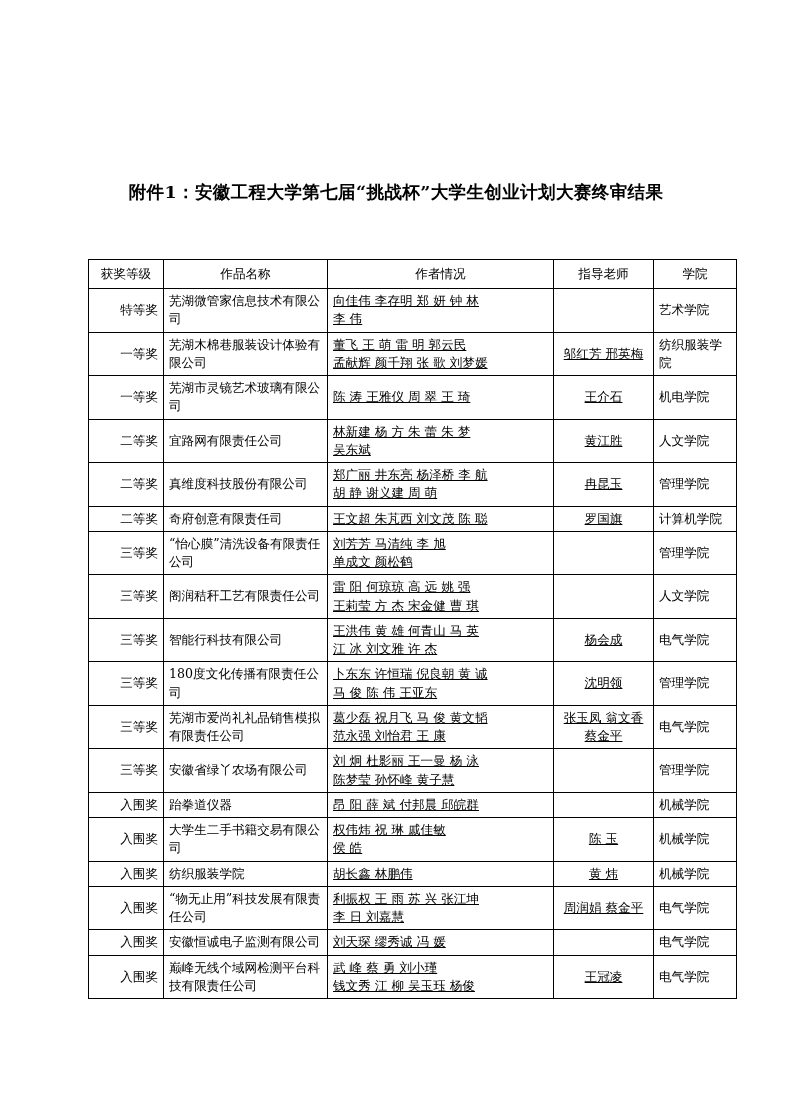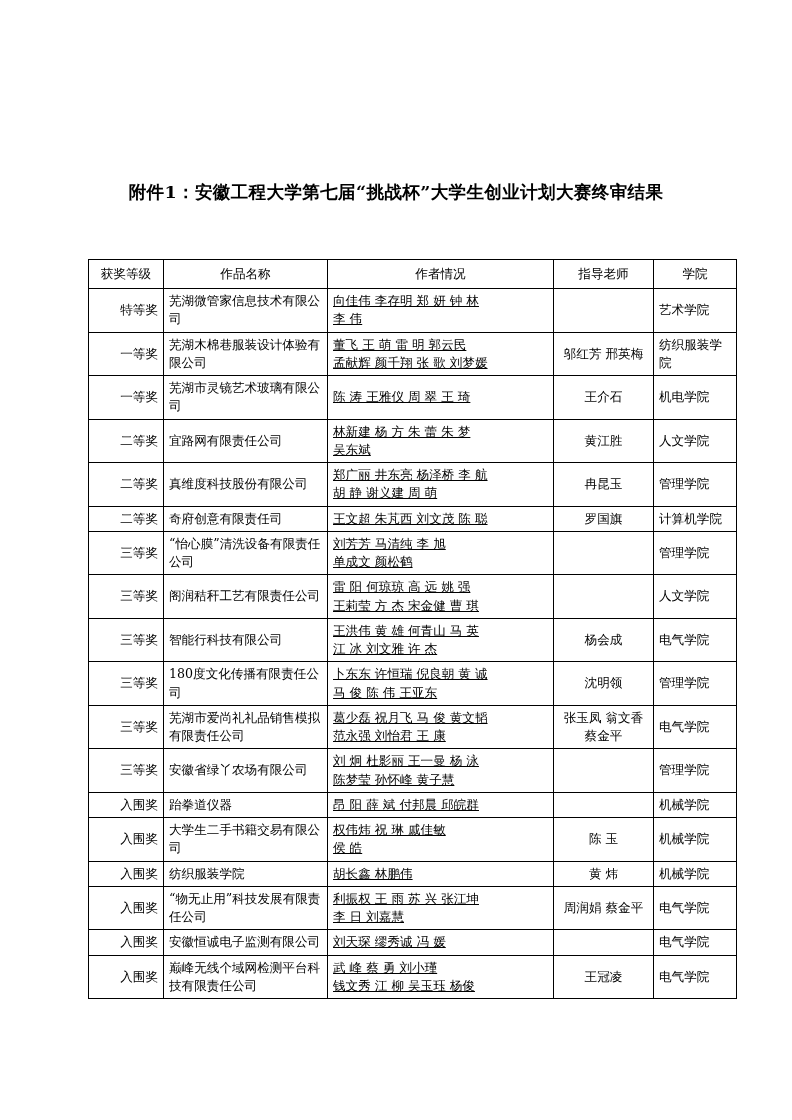--- a/index.html
+++ b/index.html
@@ -70,20 +70,21 @@
     text-align: right;
   }
   td.work {
     text-align: left;
   }
   td.author {
     text-align: left;
   }
   td.teacher {
     text-align: center;
+    text-decoration: underline;
   }
   td.college {
   }
   .line {
     display: block;
     white-space: nowrap;
     text-decoration: underline;
   }
 </style>
 </head>

